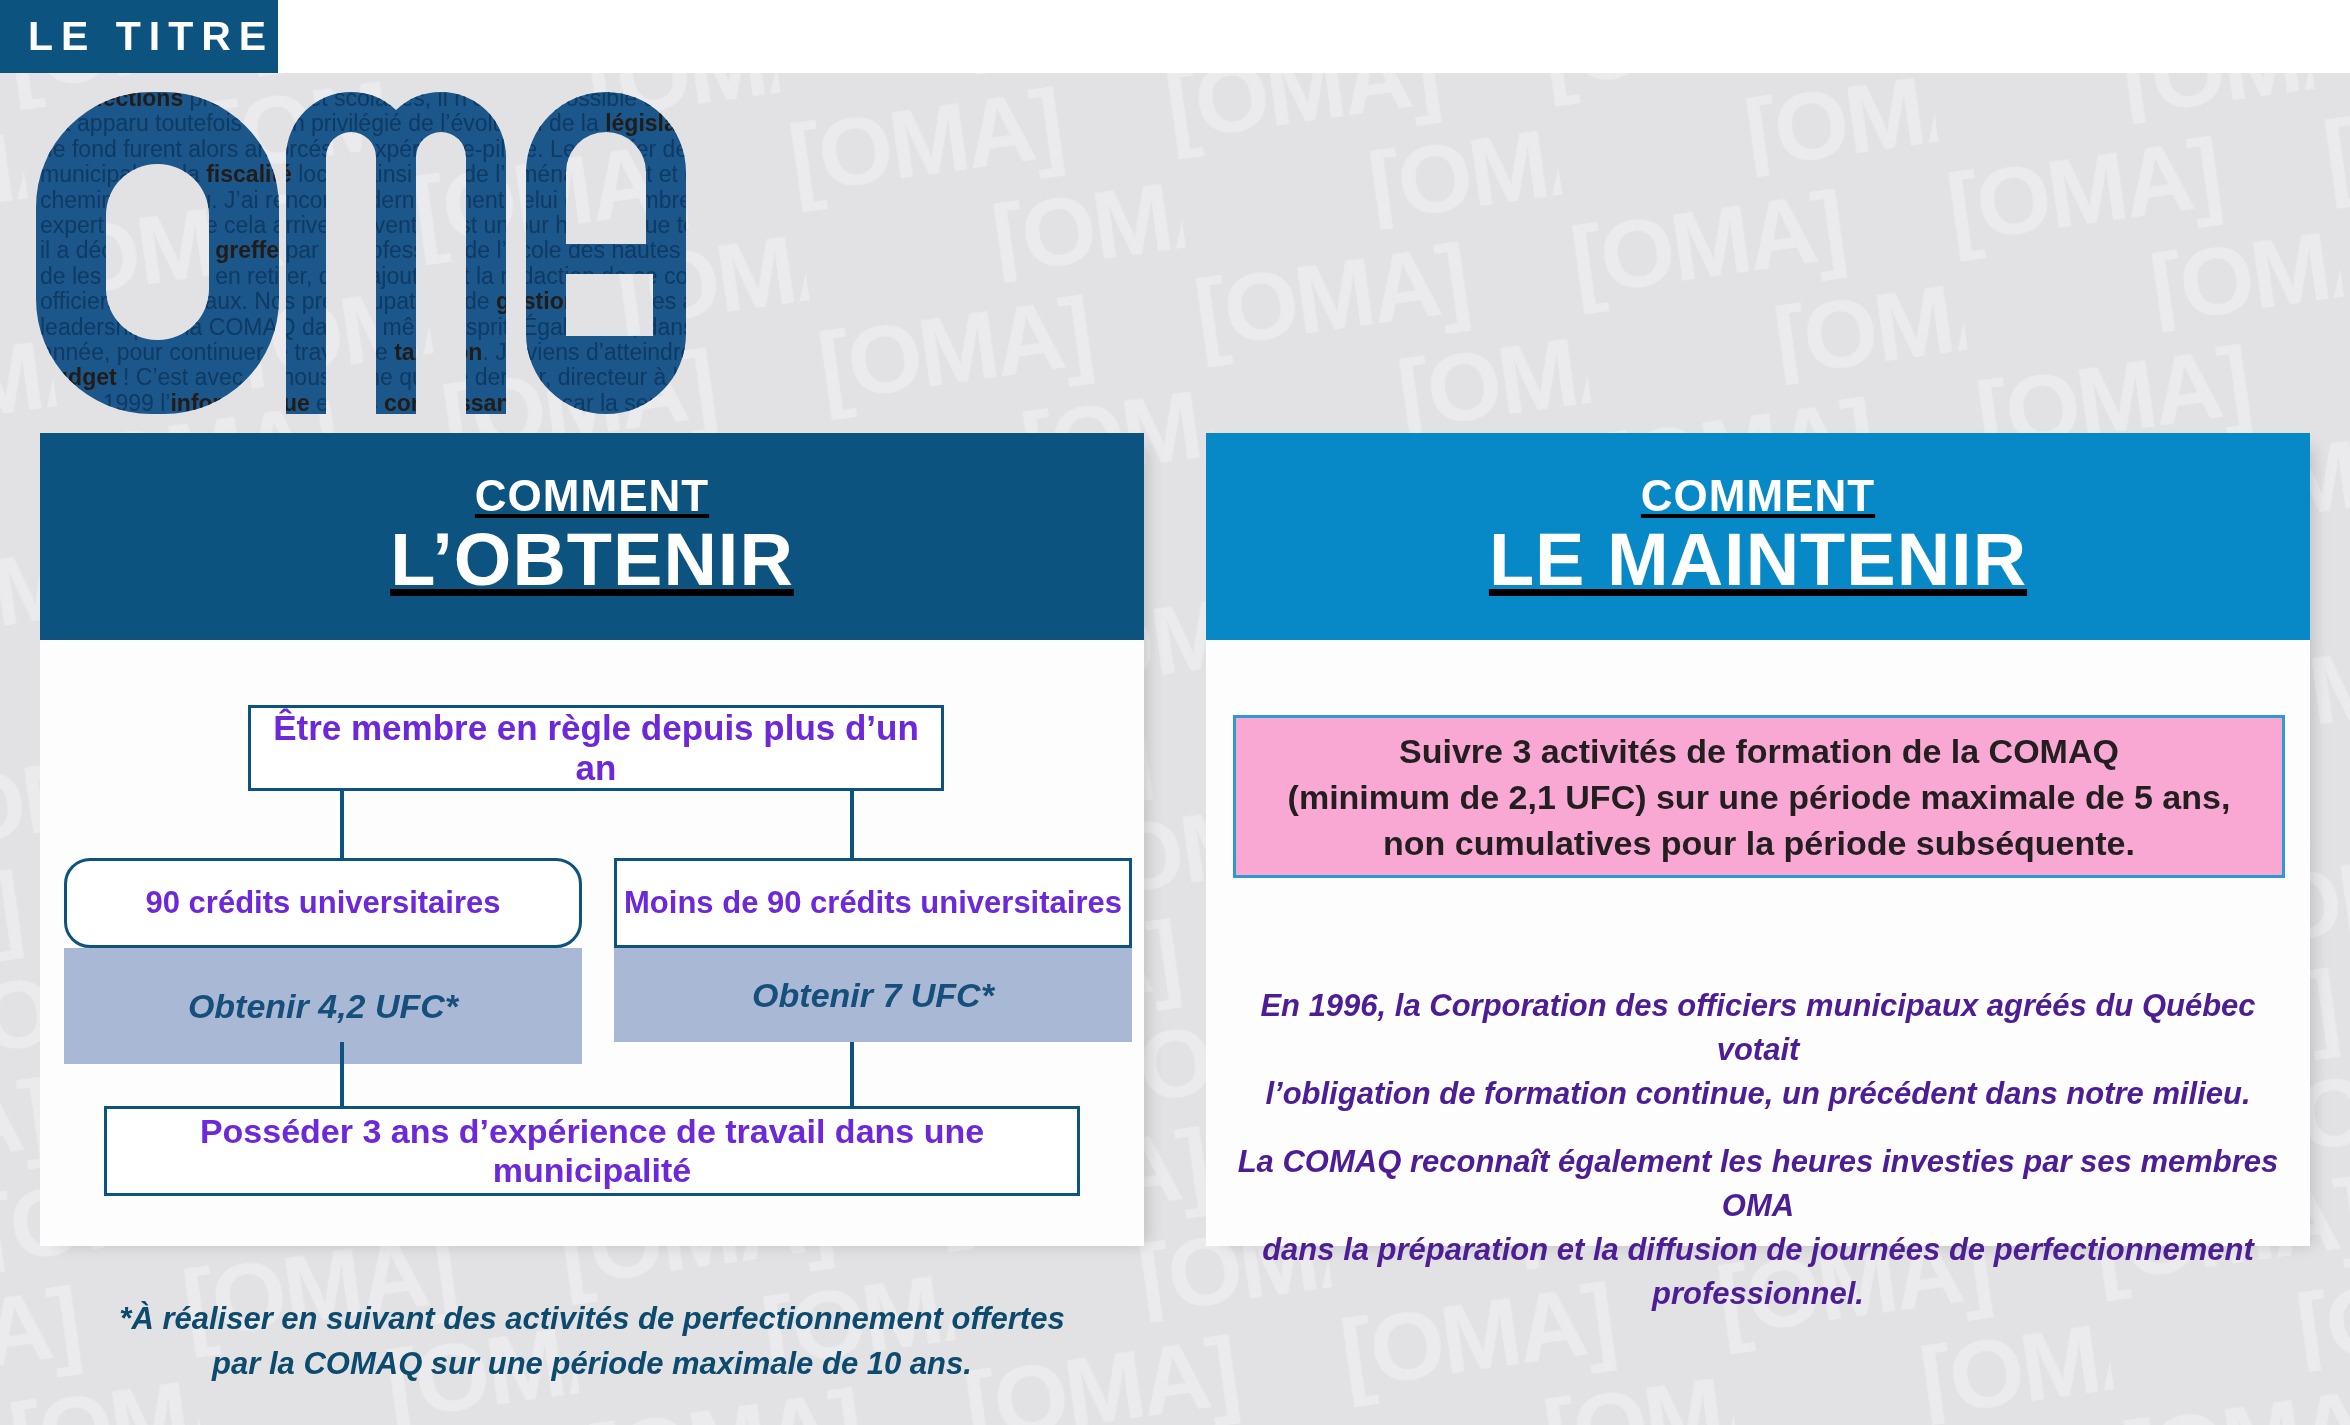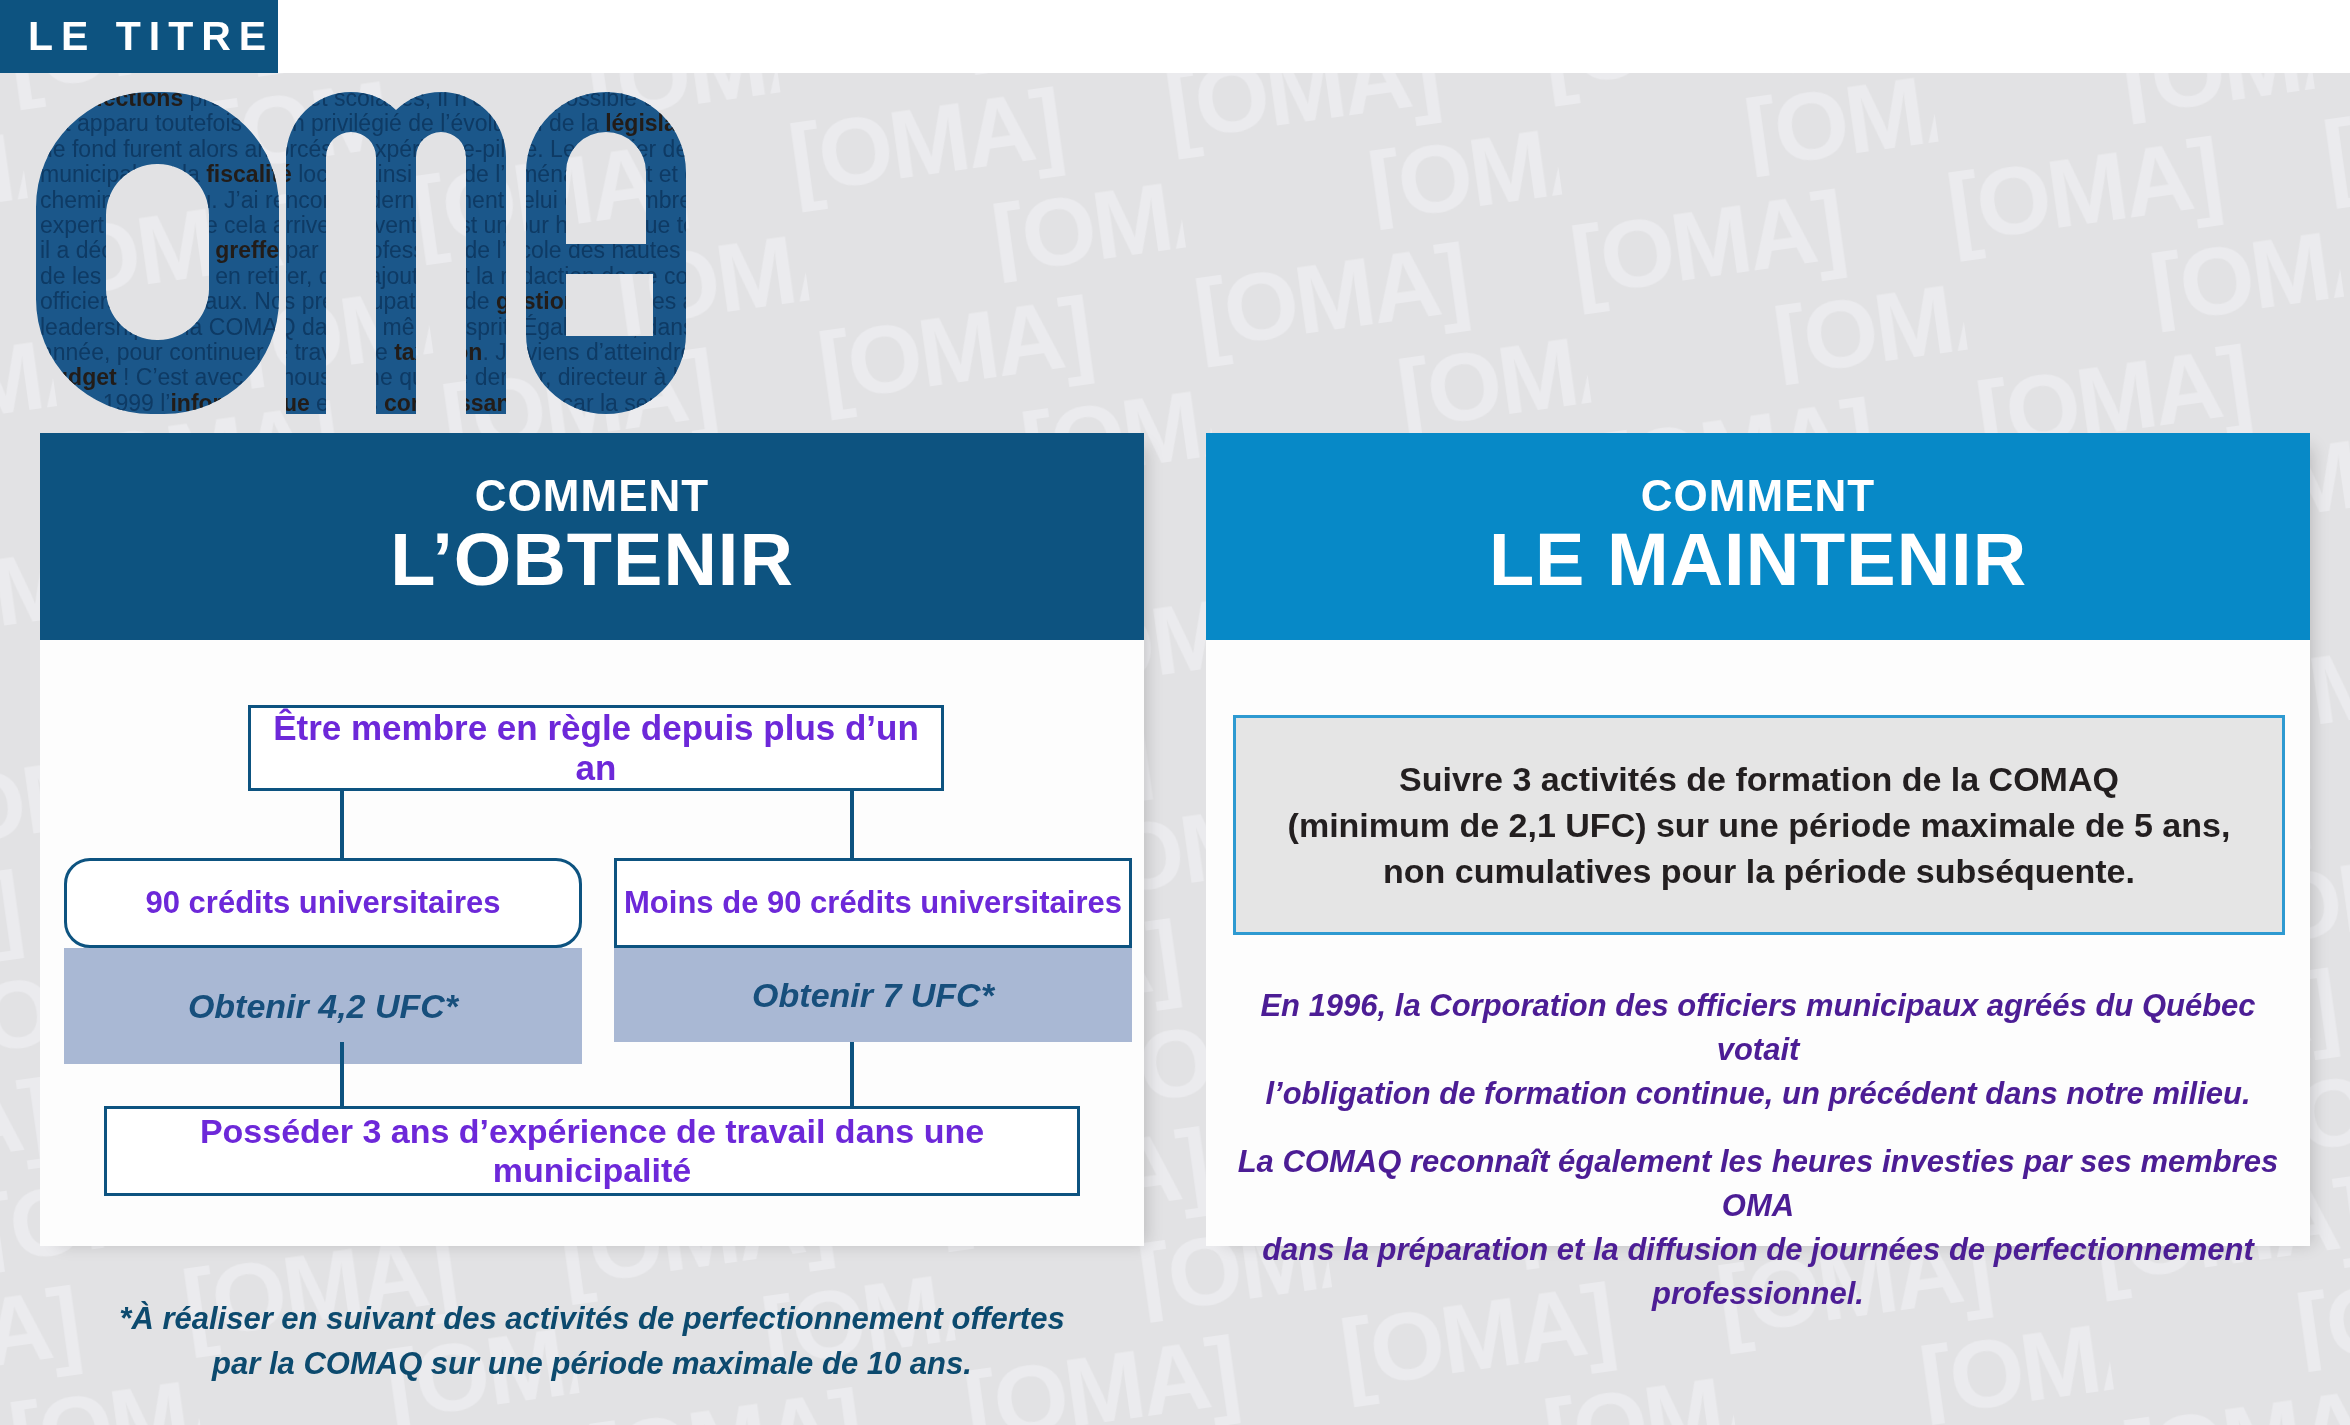--- a/index.html
+++ b/index.html
@@ -17,21 +17,21 @@
   .top-strip{position:absolute;left:0;top:0;width:2350px;height:73px;background:#ffffff;}
   .title-box{position:absolute;left:0;top:0;width:278px;height:73px;background:#0d5380;
              display:flex;align-items:center;box-sizing:border-box;padding-left:28px;}
   .title-box span{color:#ffffff;font-weight:bold;font-size:41px;letter-spacing:8px;}
   
   #wordart{position:absolute;left:36px;top:84px;width:650px;height:330px;}
   .wa-text text{font-family:"Liberation Sans",sans-serif;font-size:23px;fill:#0e3a64;}
   .wa-text .kw{font-weight:bold;fill:#221c18;}
   
   .panel{position:absolute;top:433px;width:1104px;height:813px;
-         box-shadow:10px 6px 16px -8px rgba(0,0,0,.18);}
+         box-shadow:10px 6px 16px -8px rgba(0,0,0,.18);text-decoration:underline;}
   #obtain-panel{left:40px;}
   #maintain-panel{left:1206px;}
   .panel-header{height:207px;display:flex;flex-direction:column;align-items:center;
                 justify-content:center;color:#fff;}
   #obtain-panel .panel-header{background:#0d5380;}
   #maintain-panel .panel-header{background:#0789c7;}
   .ph-line1{font-size:44px;font-weight:bold;letter-spacing:1px;line-height:1.05;}
   .ph-line2{font-size:74px;font-weight:bold;letter-spacing:1px;line-height:1.1;}
   .panel-body{position:relative;height:606px;background:#fdfdfd;}
   
@@ -46,22 +46,22 @@
            font-size:34px;}
   #flow-left-ufc{left:24px;top:308px;width:518px;height:116px;}
   #flow-right-ufc{left:574px;top:308px;width:518px;height:94px;}
   #flow-bottom-box{left:64px;top:466px;width:976px;height:90px;font-size:34px;}
   .vline{position:absolute;width:4px;background:#0d5380;}
   #conn-tl{left:300px;top:151px;height:67px;}
   #conn-tr{left:810px;top:151px;height:67px;}
   #conn-bl{left:300px;top:402px;height:64px;}
   #conn-br{left:810px;top:402px;height:64px;}
   
-  #requirement-box{position:absolute;left:27px;top:75px;width:1052px;height:220px;
-                   background:#e5e5e5;border:3px solid #2e9ad1;box-sizing:border-box;
+  #requirement-box{position:absolute;left:27px;top:75px;width:1052px;height:163px;
+                   background:#f9a8d4;border:3px solid #2e9ad1;box-sizing:border-box;
                    display:flex;flex-direction:column;align-items:center;justify-content:center;}
   #requirement-box div{color:#231f20;font-weight:bold;font-size:34px;line-height:46px;text-align:center;}
   .blue-para{position:absolute;left:20px;width:1064px;text-align:center;color:#4c1d95;
              font-style:italic;font-weight:bold;font-size:31px;line-height:44px;}
   #history-paragraph{top:344px;}
   #recognition-paragraph{top:500px;}
   
   #footnote{position:absolute;left:40px;top:1296px;width:1104px;text-align:center;
             color:#0c4a6e;font-style:italic;font-weight:bold;font-size:31px;line-height:45px;}
 </style>

